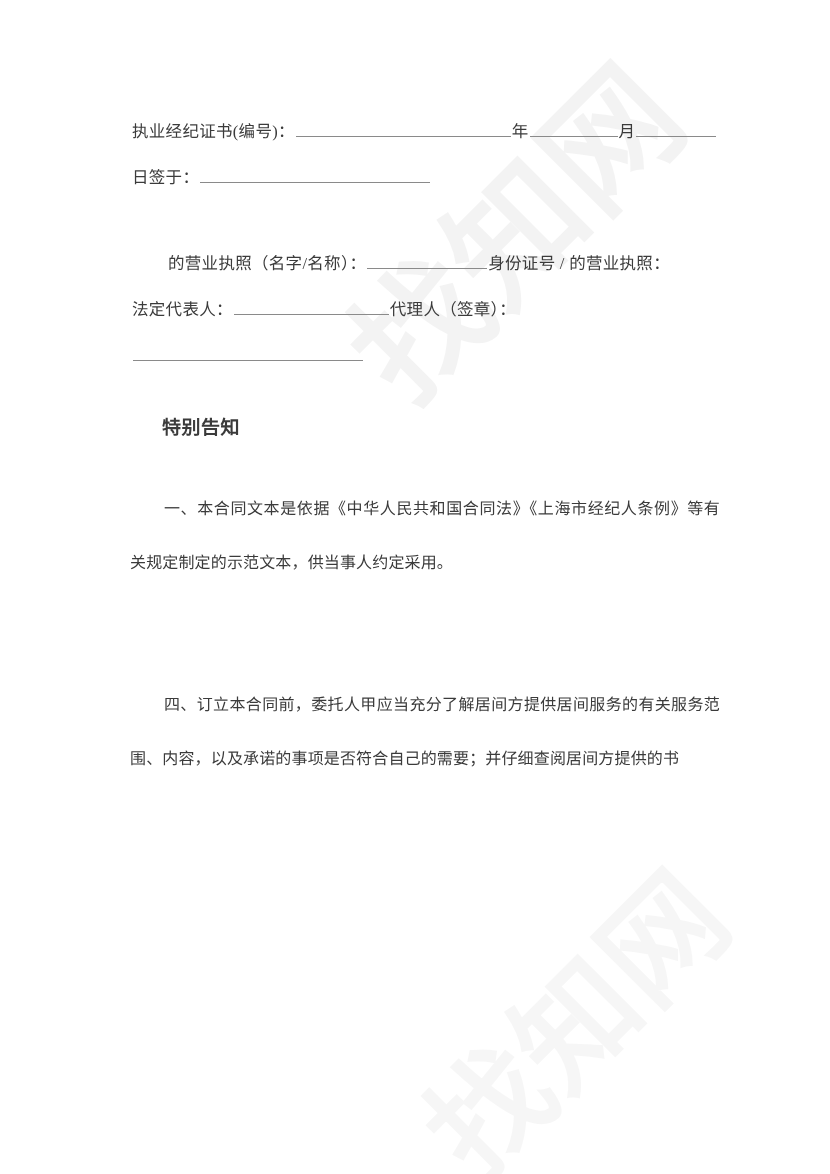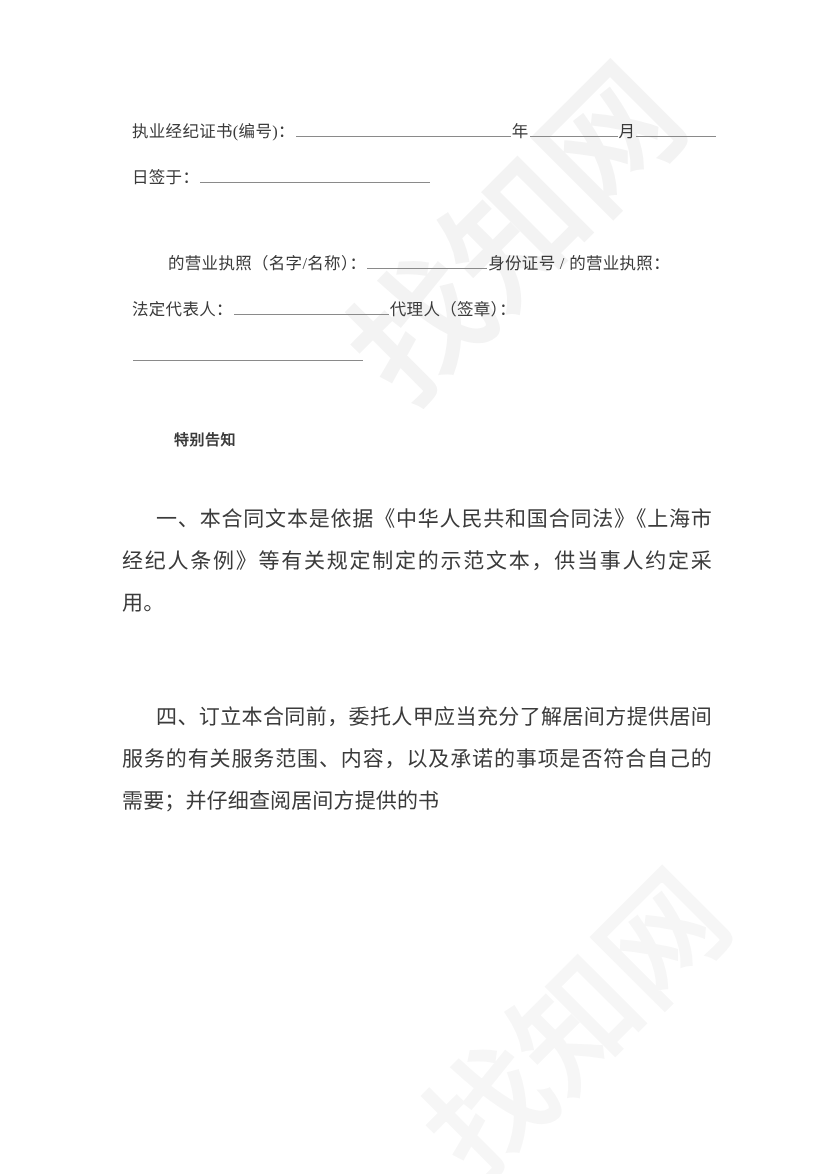--- a/index.html
+++ b/index.html
@@ -89,32 +89,32 @@
   .b-88  { width: 88px; }
   .b-80  { width: 80px; }
   .b-72  { width: 72px; }
 
   .gap-sec { height: 30px; }
   .gap-sm  { height: 22px; }
 
   .indent-2 { padding-left: 36px; }
 
   .heading {
-    font-size: 15px;
+    font-size: 19px;
     line-height: 36px;
     font-weight: 700;
-    margin: 16px;
+    margin: 4px;
     padding-left: 36px;
     letter-spacing: 0.5px;
   }
 
   .para {
-    font-size: 21px;
-    line-height: 42px;
-    margin: 0;
+    font-size: 16px;
+    line-height: 54px;
+    margin: 8px;
     text-align: justify;
     text-justify: inter-ideograph;
     text-indent: 34px;
     letter-spacing: 0.15px;
     width: 590px;
   }
   .para-gap { height: 24px; }
 </style>
 </head>
 <body>

